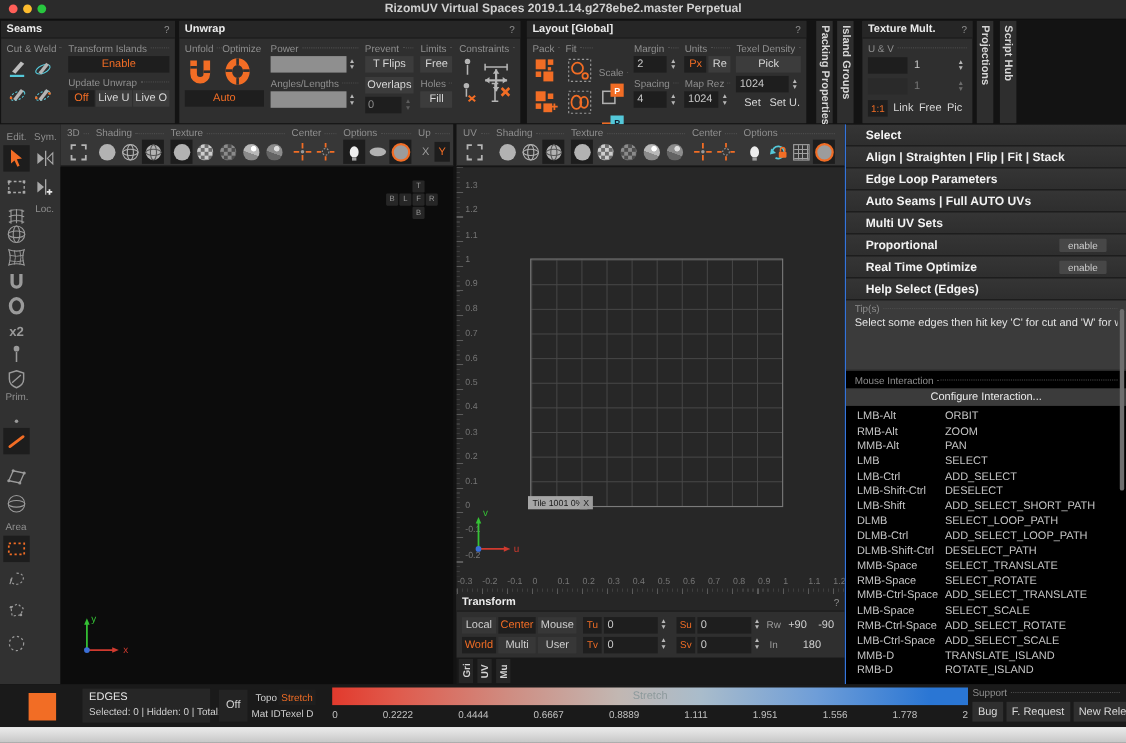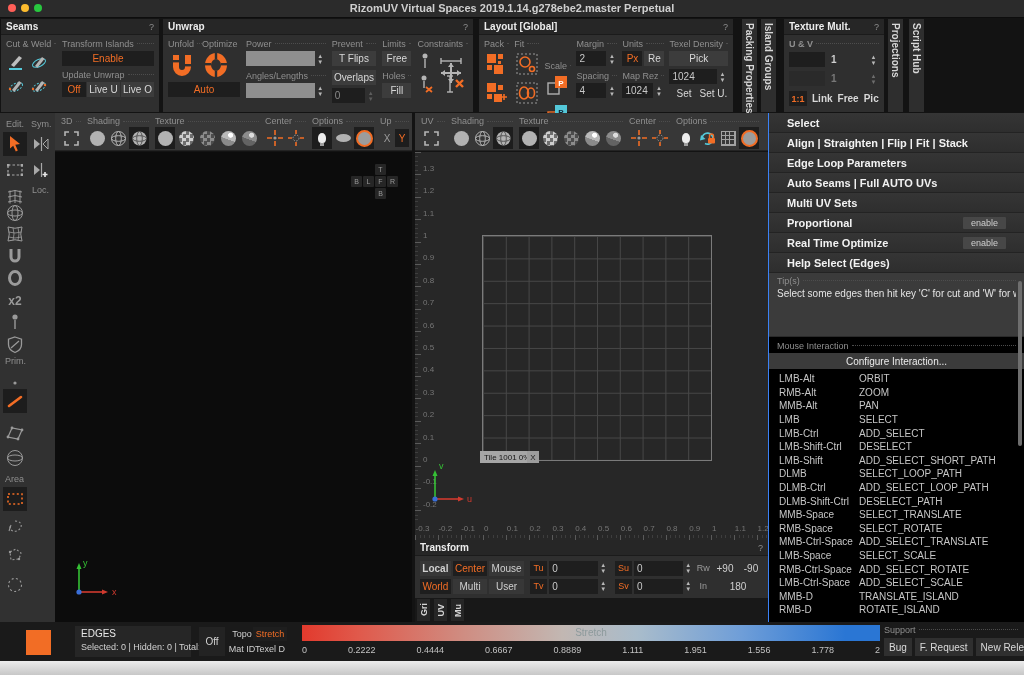--- a/index.html
+++ b/index.html
@@ -451,21 +451,21 @@
       </div>
     <div class="vtab" style="left:761px;">
         <span>Island Groups</span>
       </div>
 
     <div class="tpanel" style="left:784px;width:100px;">
       <div class="phead">
           <span class="ptitle">Texture Mult.</span>
           <span class="phelp">?</span>
         </div>
-      <div class="pbody" style="display:block;font-weight:bold;">
+      <div class="pbody" style="display:block;">
         <div class="glabel">
             <span>U &amp; V</span>
           </div>
         <div style="display:flex;align-items:center;margin-top:3px;height:15px;">
           <div style="width:36px;height:15px;background:#1e1e1e;"></div>
           <span style="font-size:10px;color:#cfcfcf;margin-left:6px;flex:1;">1</span>
           <div class="spinarrows">
               <span>▲</span>
               <span>▼</span>
             </div>
@@ -910,21 +910,21 @@
       </div>
     </div>
 
     <div id="transform">
       <div class="phead">
           <span class="ptitle">Transform</span>
           <span class="phelp">?</span>
         </div>
       <div class="pbody">
         <div class="trow">
-          <div class="tbtn" style="width:32px;font-weight:bold;">Local</div>
+          <div class="tbtn" style="width:32px;">Local</div>
           <div class="tbtn sel" style="width:36px;">Center</div>
           <div class="tbtn" style="width:36px;">Mouse</div>
           <div class="chip" style="margin-left:4px;">Tu</div>
           <div class="spin" style="width:62px;">
               <div class="spinbox">0</div>
               <div class="spinarrows">
                 <span>▲</span>
                 <span>▼</span>
               </div>
             </div>

